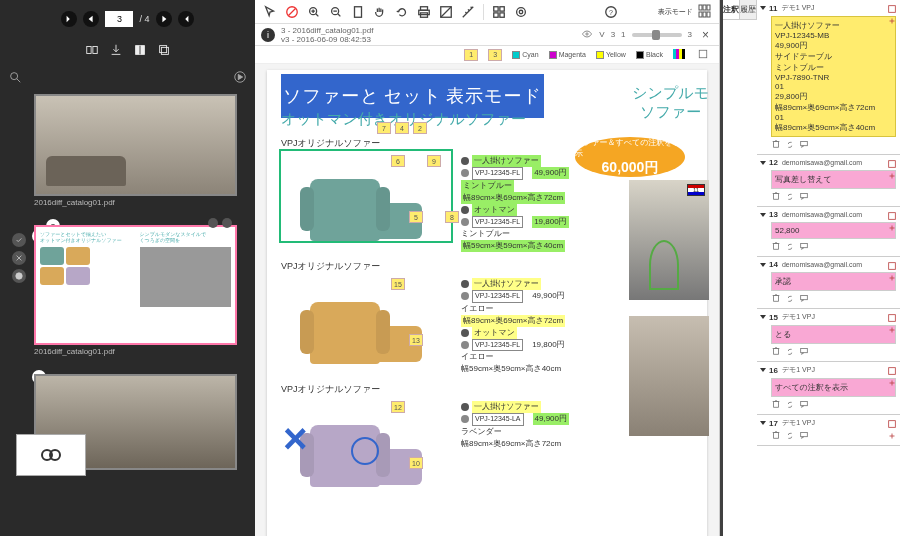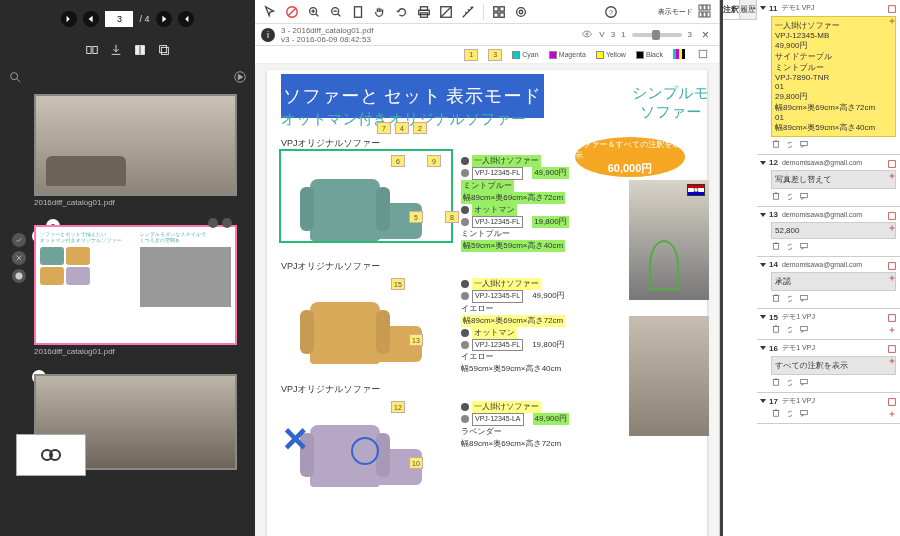--- a/index.html
+++ b/index.html
@@ -84,21 +84,21 @@
 .rp-filter{height:22px;display:flex;align-items:center;padding:0 4px;gap:4px;border-bottom:1px solid #ccc}
 .rp-filter select{flex:1;font-size:8px;height:16px}
 .rp-filter .sic{width:14px;height:14px}
 .rp-list{flex:1;overflow-y:auto}
 .note{border-bottom:1px solid #ccc;padding:3px 4px 3px 4px;position:relative}
 .note-h{display:flex;align-items:center;gap:4px;font-size:8px;color:#333}
 .note-h .tri{width:0;height:0;border-left:4px solid #333;border-top:3px solid transparent;border-bottom:3px solid transparent}
 .note-h .tri.open{transform:rotate(90deg)}
 .note-h .num{font-weight:bold}
 .note-h .user{font-size:7px;color:#555}
-.note-body{margin:3px 0 2px 10px;font-size:8px;background:#e5e5e5;border:1px solid #ccc;padding:3px;min-height:14px}
+.note-body{margin:3px 0 2px 10px;font-size:8px;background:#f9a8d4;border:1px solid #ccc;padding:3px;min-height:14px}
 .note.yellow .note-body{background:#ffec6e;border-color:#d8c43e}
 .note-tools{display:flex;gap:4px;margin:2px 0 0 10px}
 .note-tools svg{width:10px;height:10px;stroke:#777;fill:none}
 .note .side-ic{position:absolute;right:3px;top:4px;display:flex;flex-direction:column;gap:2px}
 .note .side-ic svg{width:10px;height:10px;stroke:#b44;fill:none}
 .grid-ic svg{width:16px;height:16px;stroke:#555;fill:none}
 .xbtn{font-size:12px;color:#555;padding:0 4px}
 .slider{width:50px;height:4px;background:#ccc;position:relative;border-radius:2px}
 .slider .kn{position:absolute;top:-3px;left:40%;width:8px;height:10px;background:#888;border-radius:2px}
 </style>
@@ -412,21 +412,21 @@
                 <div class="prod-img sel" style="margin-top: 12px;">
                   <div class="chair" style="background: rgb(111, 163, 154);"></div>
                   <div class="ott" style="background: rgb(111, 163, 154);"></div>
                   <div class="ann" style="left: 110px; top: 4px;">6</div>
                   <div class="ann" style="left: 128px; top: 60px;">5</div>
                   <div class="ann" style="left: 146px; top: 4px;">9</div>
                   <div class="ann" style="left: 164px; top: 60px;">8</div>
                 </div>
                 <div class="burst">
                   <div>ソファー＆すべての注釈を表示</div>
-                  <div style="font-size:11px;font-weight:bold">60,000円</div>
+                  <div style="font-size:14px;font-weight:bold">60,000円</div>
                 </div>
                 <div class="spec" style="margin-top: 16px;">
                   <div class="t">
                     <span class="badge-dot"></span>
                     <span class="gh">一人掛けソファー</span>
                   </div>
                   <div class="t">
                     <span class="badge-dot" style="background: rgb(136, 136, 136);"></span>
                     <span class="sku">VPJ-12345-FL</span>
                     <span class="gh" style="margin-left: 6px;">49,900円</span>
@@ -661,20 +661,21 @@
               <span class="user">デモ1 VPJ</span>
             </div>
             <div class="side-ic">
               <svg viewBox="0 0 12 12">
                 <rect x="2" y="2" width="8" height="8"></rect>
               </svg>
               <svg viewBox="0 0 12 12">
                 <path d="M3 6h6M6 3v6"></path>
               </svg>
             </div>
+            <div class="note-body">とる</div>
             <div class="note-tools">
               <span><svg viewBox="0 0 12 12">
                   <path d="M3 3h6v7H3zM2 3h8M5 2h2"></path>
                 </svg></span>
               <span><svg viewBox="0 0 12 12">
                   <path d="M4 6a2 2 0 0 1 2-2h2m0 4a2 2 0 0 1-2 2H4"></path>
                 </svg></span>
               <span><svg viewBox="0 0 12 12">
                   <rect x="2" y="3" width="8" height="5"></rect>
                   <path d="M4 8l-1 2 3-2"></path>

